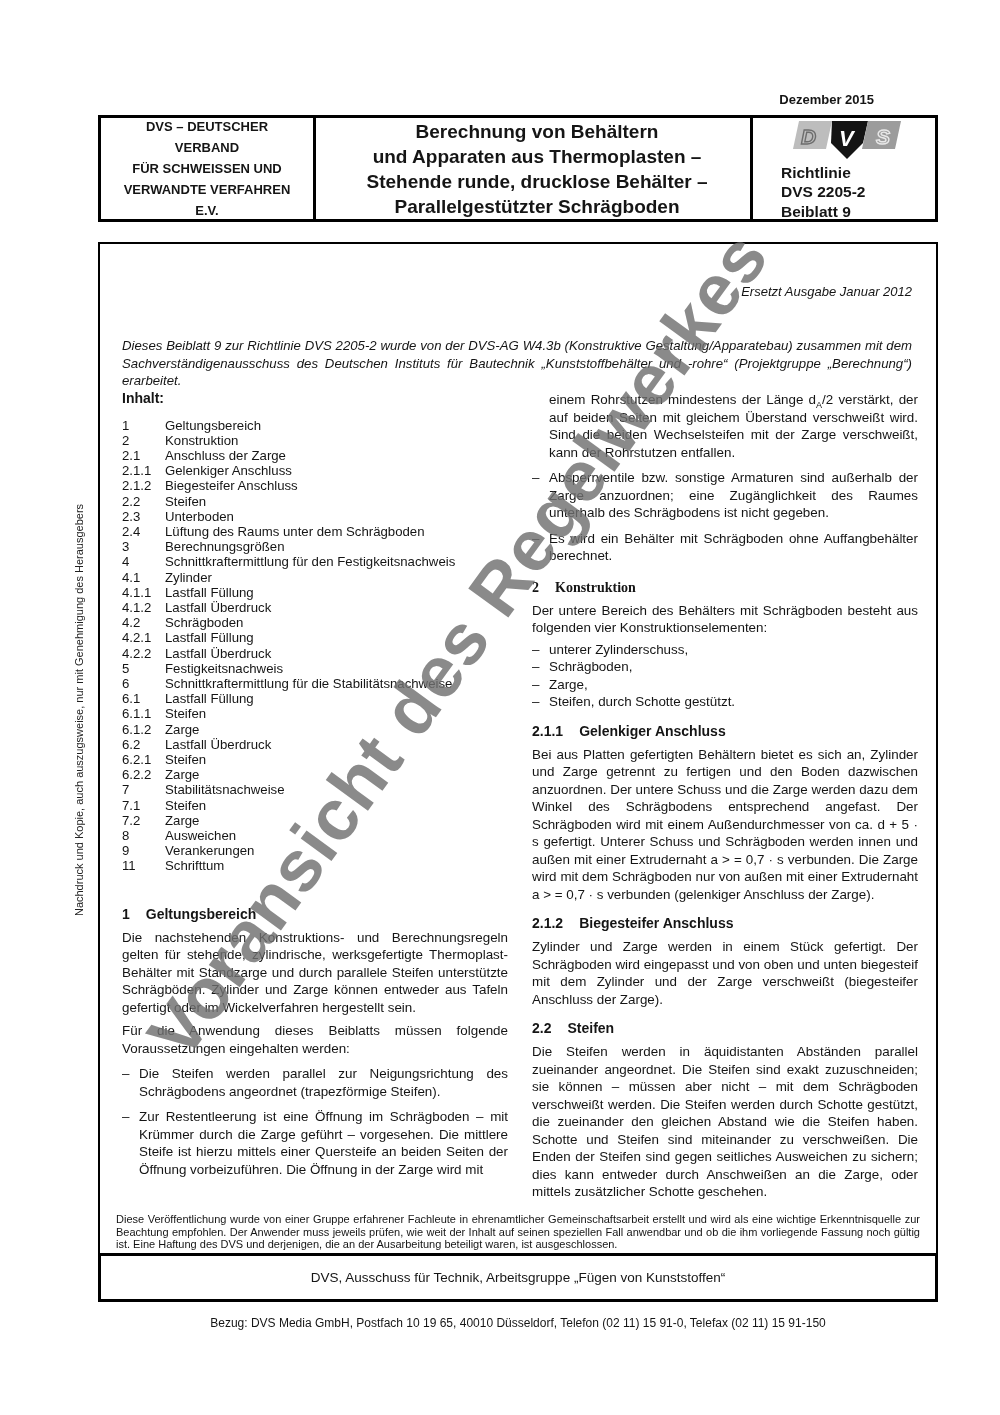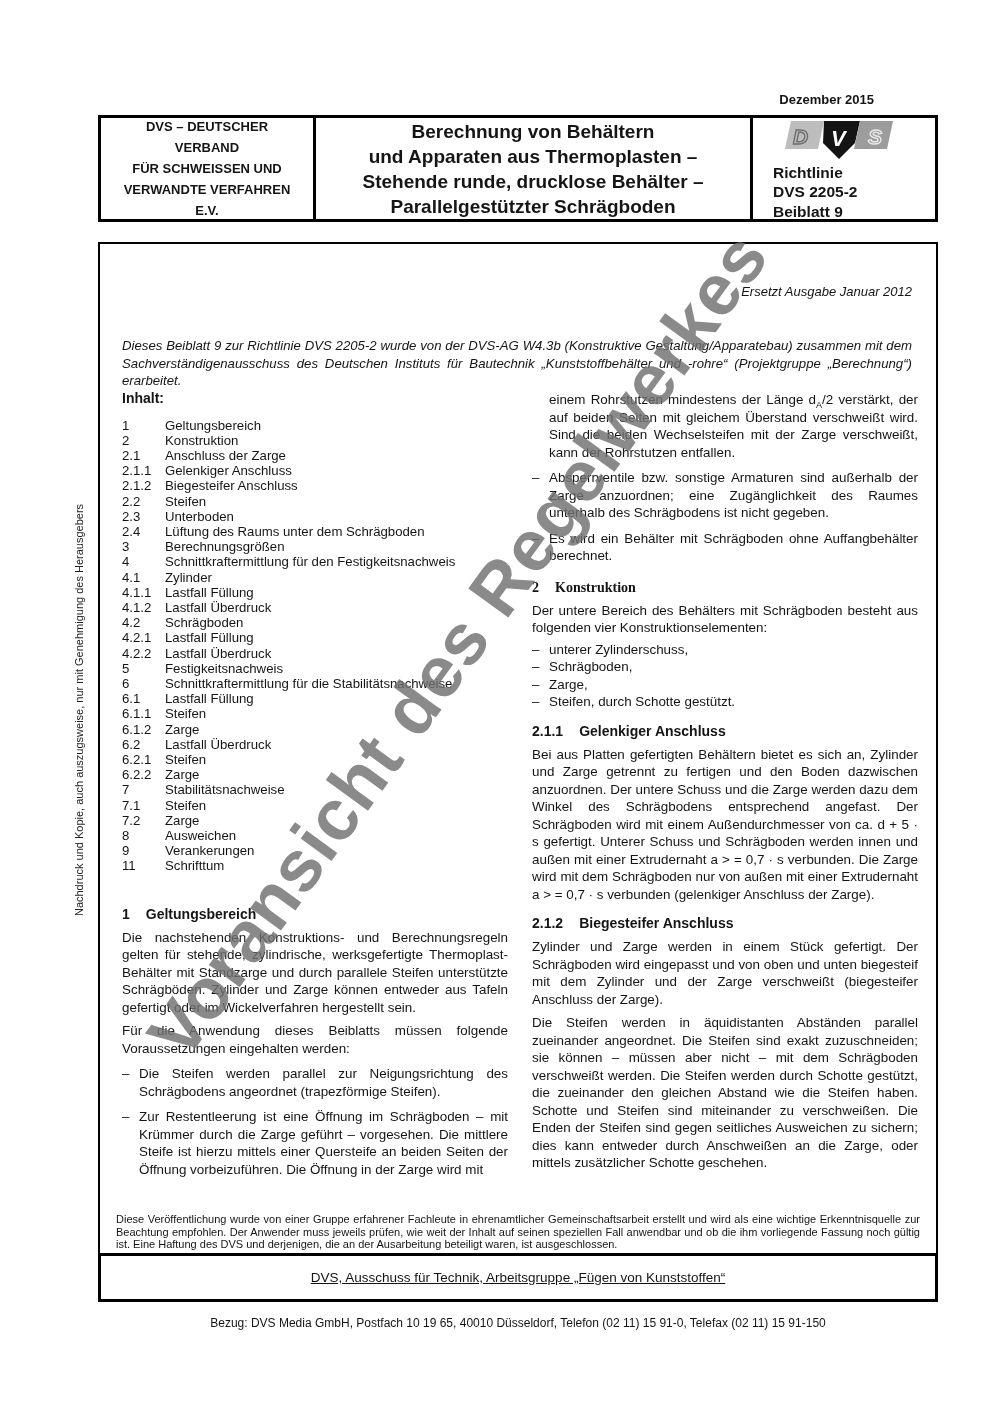--- a/index.html
+++ b/index.html
@@ -9,21 +9,21 @@
   }
   .page{position:absolute;inset:0;}
 
   
   .date-line{position:absolute;top:92px;left:98px;width:776px;text-align:right;
     font-size:13px;font-weight:bold;}
 
   
   .header-table{position:absolute;top:115px;left:98px;width:840px;height:107px;
     border:3px solid #000;display:flex;box-sizing:border-box;background:#fff;}
-  .h-cell{box-sizing:border-box;display:flex;flex-direction:column;justify-content:center;}
+  .h-cell{box-sizing:border-box;display:flex;flex-direction:column;justify-content:center;padding-left:8px;}
   .h-org{width:212px;text-align:center;font-weight:bold;font-size:13px;line-height:21px;padding:0 16px;}
   .h-title{flex:1;border-left:3px solid #000;border-right:3px solid #000;
     text-align:center;font-weight:bold;font-size:19px;line-height:25px;}
   .h-doc{width:182px;align-items:flex-start;padding-top:4px;}
   .logo-wrap{margin-left:26px;height:42px;}
   .doc-lines{font-weight:bold;font-size:15.5px;line-height:19.5px;margin-left:20px;margin-top:1px;}
 
   
   .main-box{position:absolute;top:242px;left:98px;width:840px;height:1021px;
     border:2.5px solid #000;box-sizing:border-box;background:#fff;}
@@ -53,21 +53,21 @@
   .dash-list.tight{margin-top:4px;}
   .dash-list.tight .dash-item + .dash-item{margin-top:0;}
   .cont-para{padding-left:17px;}
   sub{font-size:9px;line-height:0;}
 
   
   .disclaimer{position:absolute;left:16px;right:16px;bottom:10px;
     font-size:11px;line-height:12.6px;text-align:justify;}
   .footer-bar{position:absolute;top:1253px;left:98px;width:840px;height:49px;
     border:3px solid #000;box-sizing:border-box;display:flex;align-items:center;
-    justify-content:center;font-size:13.5px;background:#fff;text-decoration:underline;}
+    justify-content:center;font-size:13.5px;background:#fff;}
   .order-line{position:absolute;top:1316px;left:98px;width:840px;text-align:center;
     font-size:12px;}
 
   
   .side-note{position:absolute;left:79px;top:710px;width:0;height:0;
     display:flex;align-items:center;justify-content:center;}
   .side-note span{transform:rotate(-90deg);white-space:nowrap;font-size:11px;color:#222;}
 
   
   .watermark{position:absolute;left:458px;top:645px;width:0;height:0;z-index:40;
@@ -342,20 +342,23 @@
       <div class="sec-heading sh-mid">
         <span class="hnum">2.1.1</span><span>Gelenkiger Anschluss</span>
       </div>
       <p>Bei aus Platten gefertigten Behältern bietet es sich an, Zylinder und Zarge getrennt zu fertigen und den Boden dazwischen anzuordnen. Der untere Schuss und die Zarge werden dazu dem Winkel des Schrägbodens entsprechend angefast. Der Schrägboden wird mit einem Außendurchmesser von ca. d + 5 · s gefertigt. Unterer Schuss und Schrägboden werden innen und außen mit einer Extrudernaht a &gt; = 0,7 · s verbunden. Die Zarge wird mit dem Schrägboden nur von außen mit einer Extrudernaht a &gt; = 0,7 · s verbunden (gelenkiger Anschluss der Zarge).</p>
 
       <div class="sec-heading sh-mid">
         <span class="hnum">2.1.2</span><span>Biegesteifer Anschluss</span>
       </div>
       <p>Zylinder und Zarge werden in einem Stück gefertigt. Der Schrägboden wird eingepasst und von oben und unten biegesteif mit dem Zylinder und der Zarge verschweißt (biegesteifer Anschluss der Zarge).</p>
 
+      <div class="sec-heading sh-mid">
+        <span class="hnum">2.2</span><span>Steifen</span>
+      </div>
       <p>Die Steifen werden in äquidistanten Abständen parallel zueinander angeordnet. Die Steifen sind exakt zuzuschneiden; sie können – müssen aber nicht – mit dem Schrägboden verschweißt werden. Die Steifen werden durch Schotte gestützt, die zueinander den gleichen Abstand wie die Steifen haben. Schotte und Steifen sind miteinander zu verschweißen. Die Enden der Steifen sind gegen seitliches Ausweichen zu sichern; dies kann entweder durch Anschweißen an die Zarge, oder mittels zusätzlicher Schotte geschehen.</p>
     </div>
 
     <div class="disclaimer">Diese Veröffentlichung wurde von einer Gruppe erfahrener Fachleute in ehrenamtlicher Gemeinschaftsarbeit erstellt und wird als eine wichtige Erkenntnisquelle zur Beachtung empfohlen. Der Anwender muss jeweils prüfen, wie weit der Inhalt auf seinen speziellen Fall anwendbar und ob die ihm vorliegende Fassung noch gültig ist. Eine Haftung des DVS und derjenigen, die an der Ausarbeitung beteiligt waren, ist ausgeschlossen.</div>
   </div>
 
   <div class="footer-bar">
     <span>DVS, Ausschuss für Technik, Arbeitsgruppe „Fügen von Kunststoffen“</span>
   </div>
 

